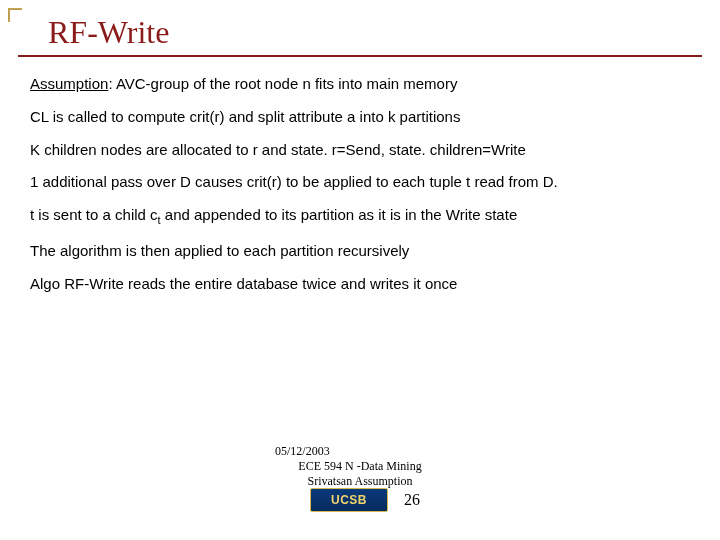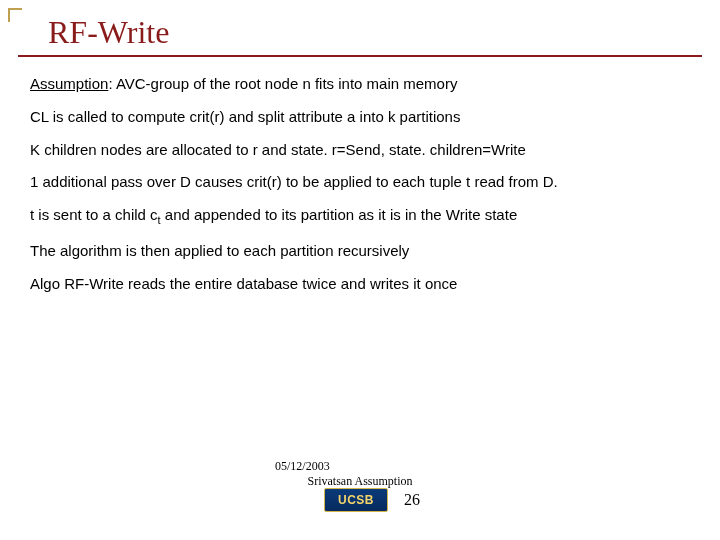--- a/index.html
+++ b/index.html
@@ -51,21 +51,21 @@
     align-items: center;
     font-family: "Times New Roman", Times, serif;
     font-size: 12px;
     color: #000;
     flex-direction: column;
   }
   .footer .date { margin-left: 30px; width: 200px; }
   .footer .center { flex: 1; text-align: center; line-height: 1.2; }
   .footer .right { width: 160px; display: flex; align-items: center; justify-content: flex-end; padding-right: 20px; gap: 16px; }
   .logo {
-    width: 64px;
+    width: 78px;
     height: 24px;
     background: linear-gradient(#0a3a7a,#062a5e);
     border: 1px solid #d4b64a;
     border-radius: 2px;
     display: flex;
     align-items: center;
     justify-content: center;
     color: #f4d46a;
     font-family: Arial, sans-serif;
     font-weight: bold;
@@ -93,19 +93,20 @@
   <p class="para">
     <span>t is sent to a child c</span><span class="sub">t</span><span> and appended to its partition as it is in the Write state</span>
   </p>
   <p class="para">The algorithm is then applied to each partition recursively</p>
   <p class="para">Algo RF-Write reads the entire database twice and writes it once</p>
 </div>
 
 <div class="footer">
   <div class="date">05/12/2003</div>
   <div class="center">
+    <div>ECE 594 N -Data Mining</div>
     <div>Srivatsan Assumption</div>
   </div>
   <div class="right">
     <div class="logo">UCSB</div>
     <div class="pagenum">26</div>
   </div>
 </div>
 
 </body></html>

